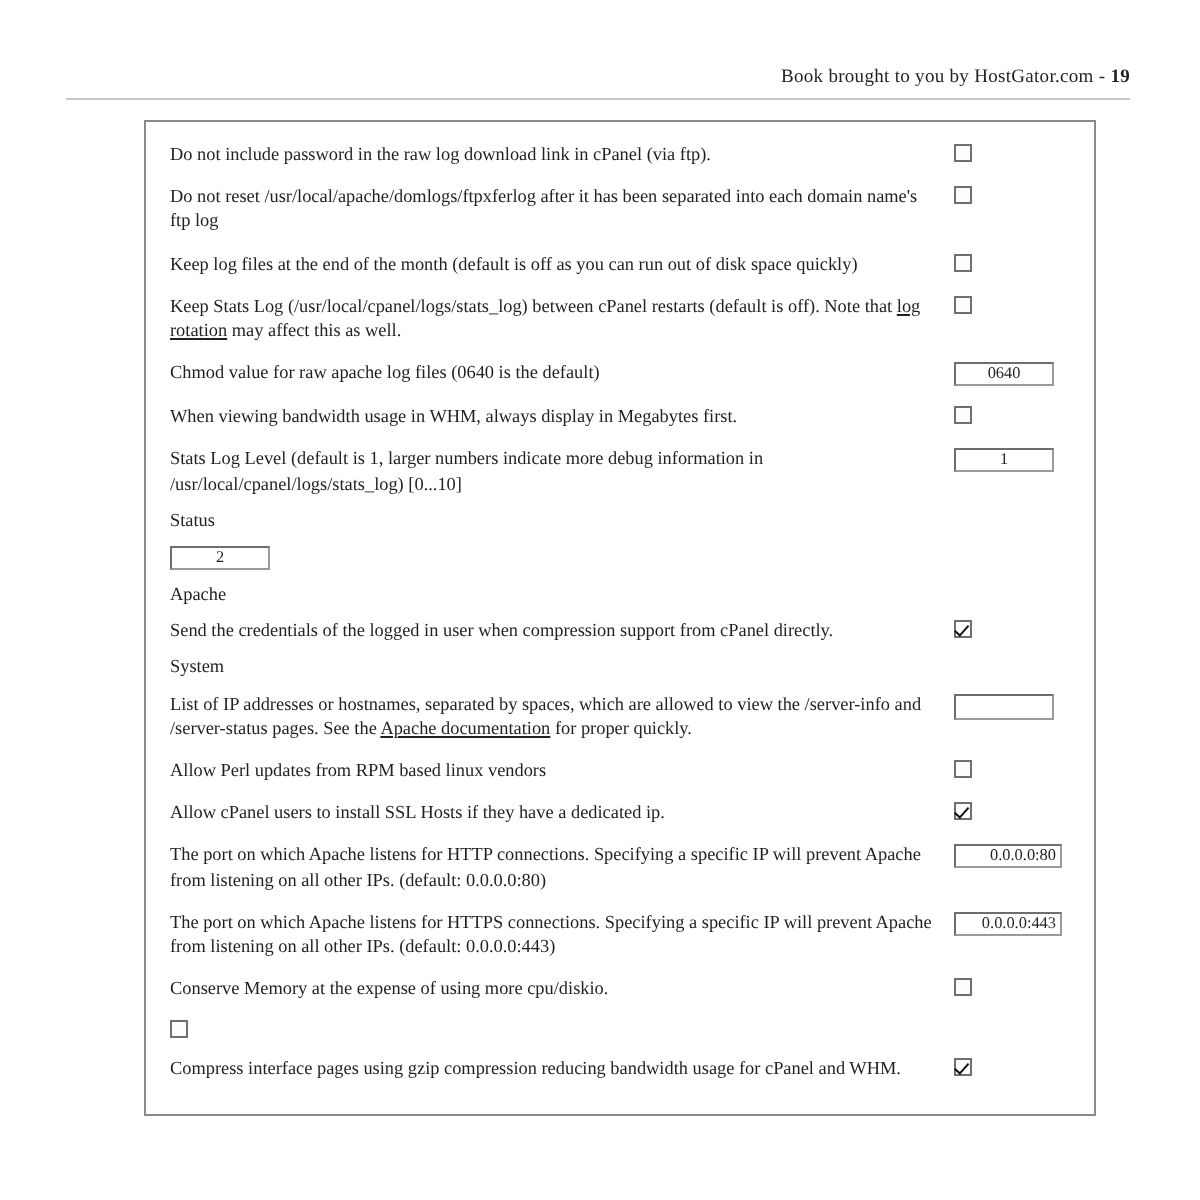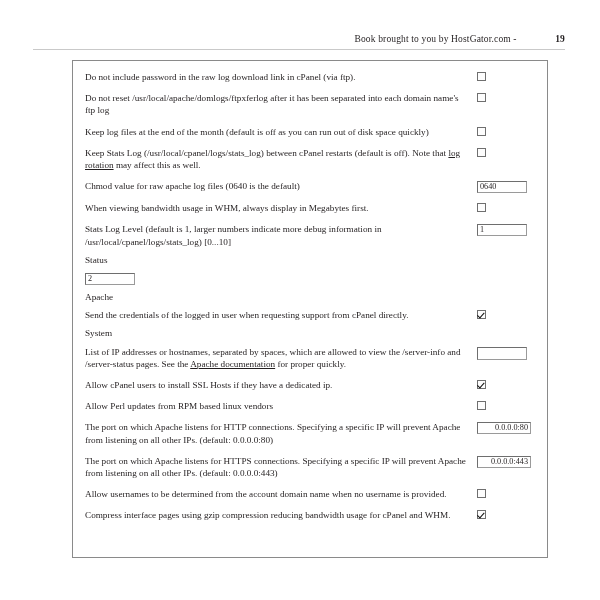--- a/index.html
+++ b/index.html
@@ -27,21 +27,20 @@
   .page-header-text {
     position: absolute;
     right: 35px;
     top: 0;
     font-size: 9.5px;
     letter-spacing: 0.15px;
     white-space: nowrap;
   }
   .page-header-text .pg {
     font-weight: bold;
-    margin-left: 36px;
   }
   .header-rule {
     position: absolute;
     left: 33px;
     top: 15px;
     width: 532px;
     height: 1px;
     background: #c9c9c9;
   }
 
@@ -122,21 +121,21 @@
     border: 1px solid #9a9a9a;
     border-top-color: #6e6e6e;
     border-left-color: #6e6e6e;
     background: #ffffff;
     box-sizing: border-box;
     font-family: "Liberation Serif", serif;
     font-size: 8.2px;
     line-height: 10px;
     color: #231f20;
     padding: 0 2px;
-    text-align: left;
+    text-align: center;
     overflow: hidden;
     white-space: nowrap;
   }
   .textinput.wide {
     width: 54px;
     text-align: right;
   }
   .textinput.blank {
     height: 13px;
   }
@@ -199,58 +198,63 @@
         </div>
       </div>
       <div class="section-head">Status</div>
       <div class="row row-pad">
         <div class="row-control">
           <div class="textinput">2</div>
         </div>
       </div>
       <div class="section-head">Apache</div>
       <div class="row row-pad">
-        <div class="row-label">Send the credentials of the logged in user when requesting support from cPanel directly.</div>
+        <div class="row-label">Send the credentials of the logged in user when compression support from cPanel directly.</div>
         <div class="row-control">
           <div class="checkbox checked"></div>
         </div>
       </div>
       <div class="section-head">System</div>
       <div class="row row-pad">
         <div class="row-label"><span>List of IP addresses or hostnames, separated by spaces, which are allowed to view the /server-info and /server-status pages. See the </span><span class="doclink">Apache documentation</span><span> for proper quickly.</span></div>
         <div class="row-control">
           <div class="textinput blank"></div>
         </div>
       </div>
       <div class="row row-pad">
+        <div class="row-label">Allow Perl updates from RPM based linux vendors</div>
+        <div class="row-control">
+          <div class="checkbox"></div>
+        </div>
+      </div>
+      <div class="row row-pad">
         <div class="row-label">Allow cPanel users to install SSL Hosts if they have a dedicated ip.</div>
         <div class="row-control">
           <div class="checkbox checked"></div>
         </div>
       </div>
       <div class="row row-pad">
-        <div class="row-label">Allow Perl updates from RPM based linux vendors</div>
-        <div class="row-control">
-          <div class="checkbox"></div>
-        </div>
-      </div>
-      <div class="row row-pad">
         <div class="row-label">The port on which Apache listens for HTTP connections. Specifying a specific IP will prevent Apache from listening on all other IPs. (default: 0.0.0.0:80)</div>
         <div class="row-control">
           <div class="textinput wide">0.0.0.0:80</div>
         </div>
       </div>
       <div class="row row-pad">
         <div class="row-label">The port on which Apache listens for HTTPS connections. Specifying a specific IP will prevent Apache from listening on all other IPs. (default: 0.0.0.0:443)</div>
         <div class="row-control">
           <div class="textinput wide">0.0.0.0:443</div>
         </div>
       </div>
       <div class="row row-pad">
-        <div class="row-label">Allow usernames to be determined from the account domain name when no username is provided.</div>
+        <div class="row-label">Conserve Memory at the expense of using more cpu/diskio.</div>
+        <div class="row-control">
+          <div class="checkbox"></div>
+        </div>
+      </div>
+      <div class="row row-pad">
         <div class="row-control">
           <div class="checkbox"></div>
         </div>
       </div>
       <div class="row row-pad">
         <div class="row-label">Compress interface pages using gzip compression reducing bandwidth usage for cPanel and WHM.</div>
         <div class="row-control">
           <div class="checkbox checked"></div>
         </div>
       </div>

